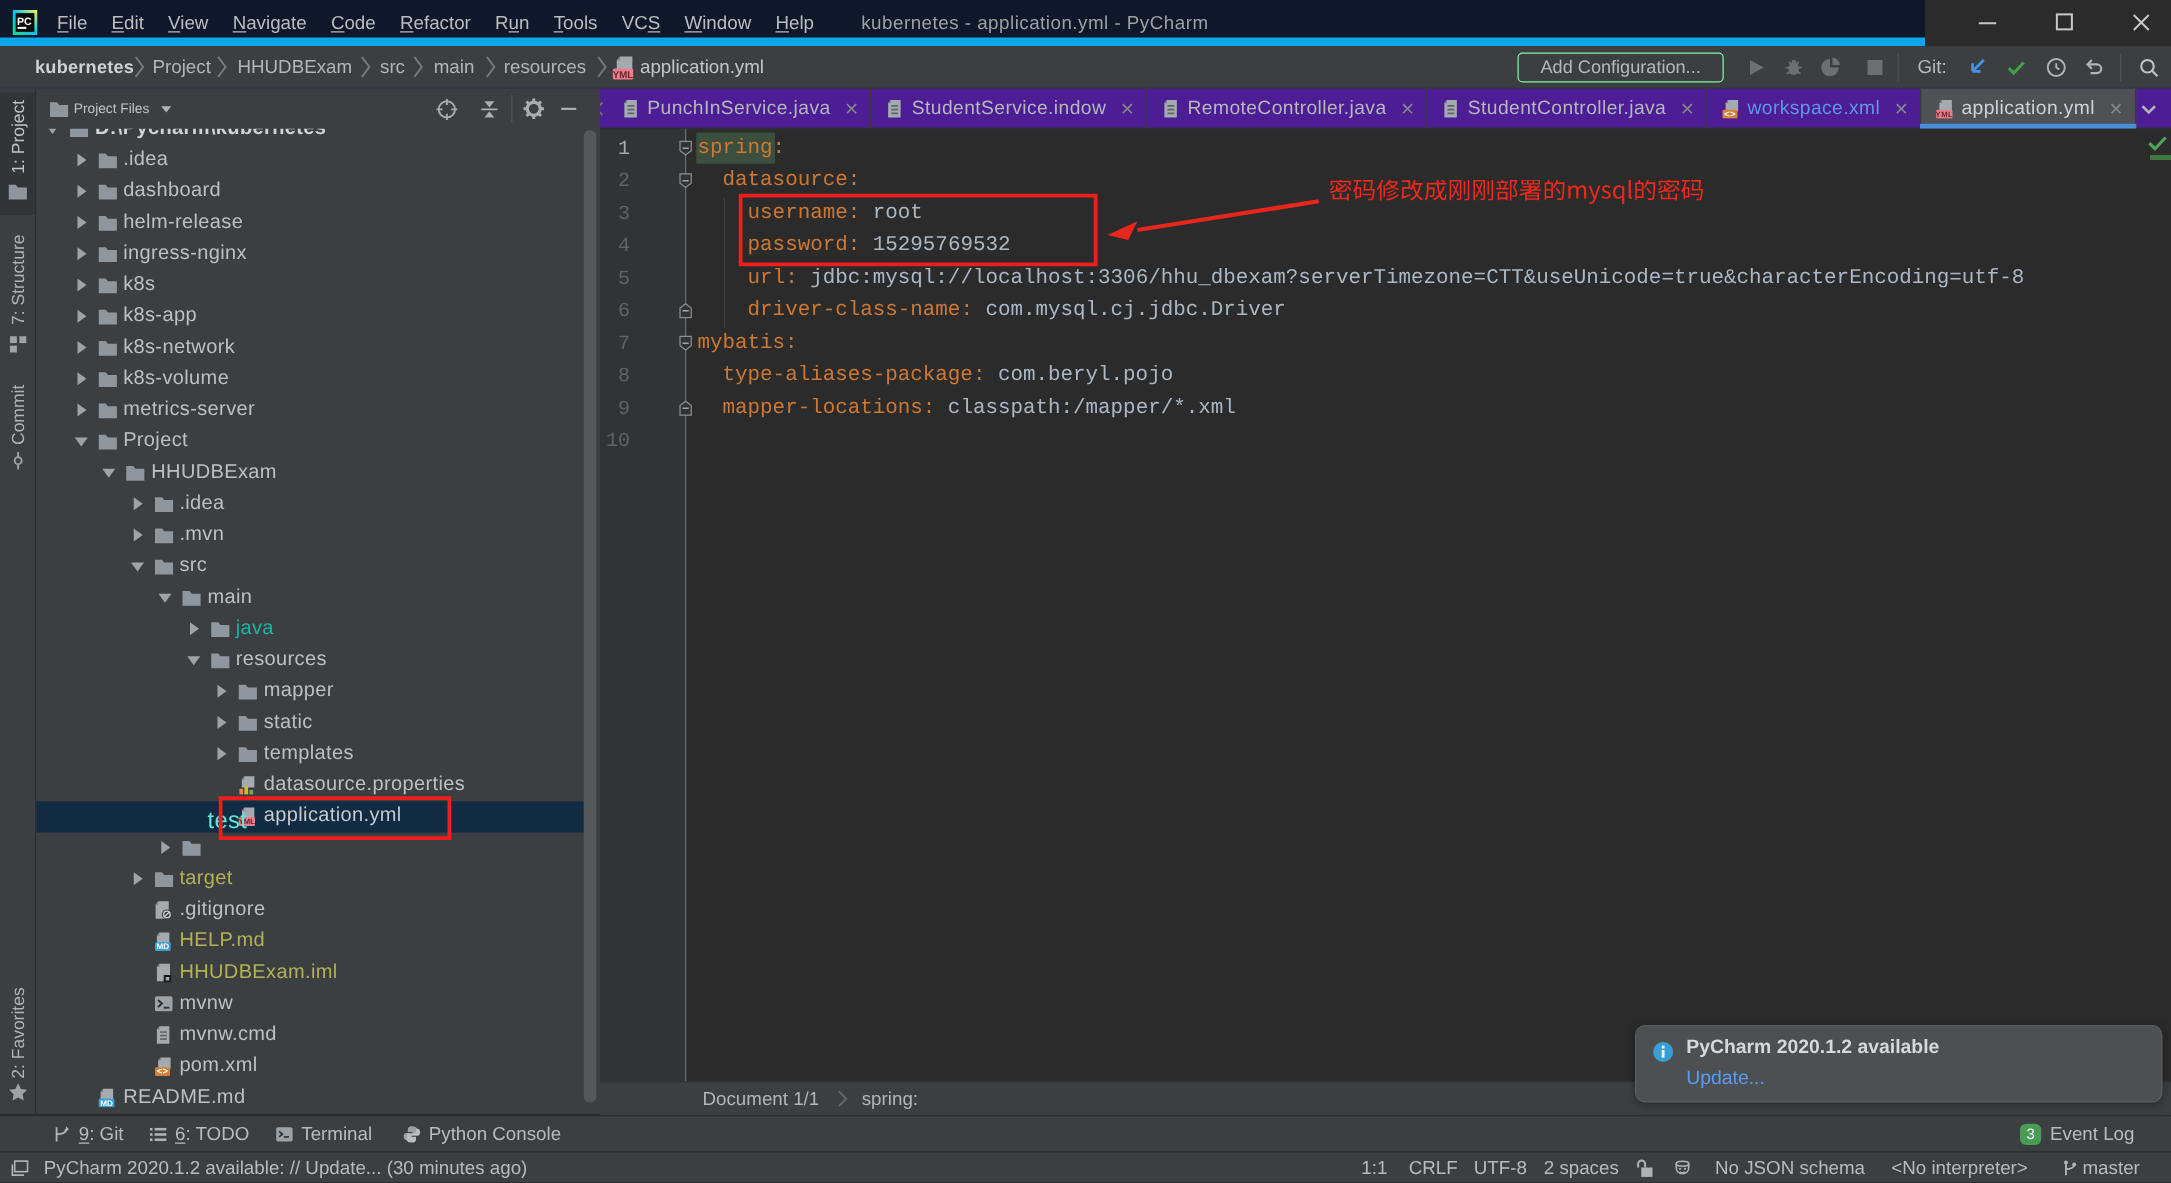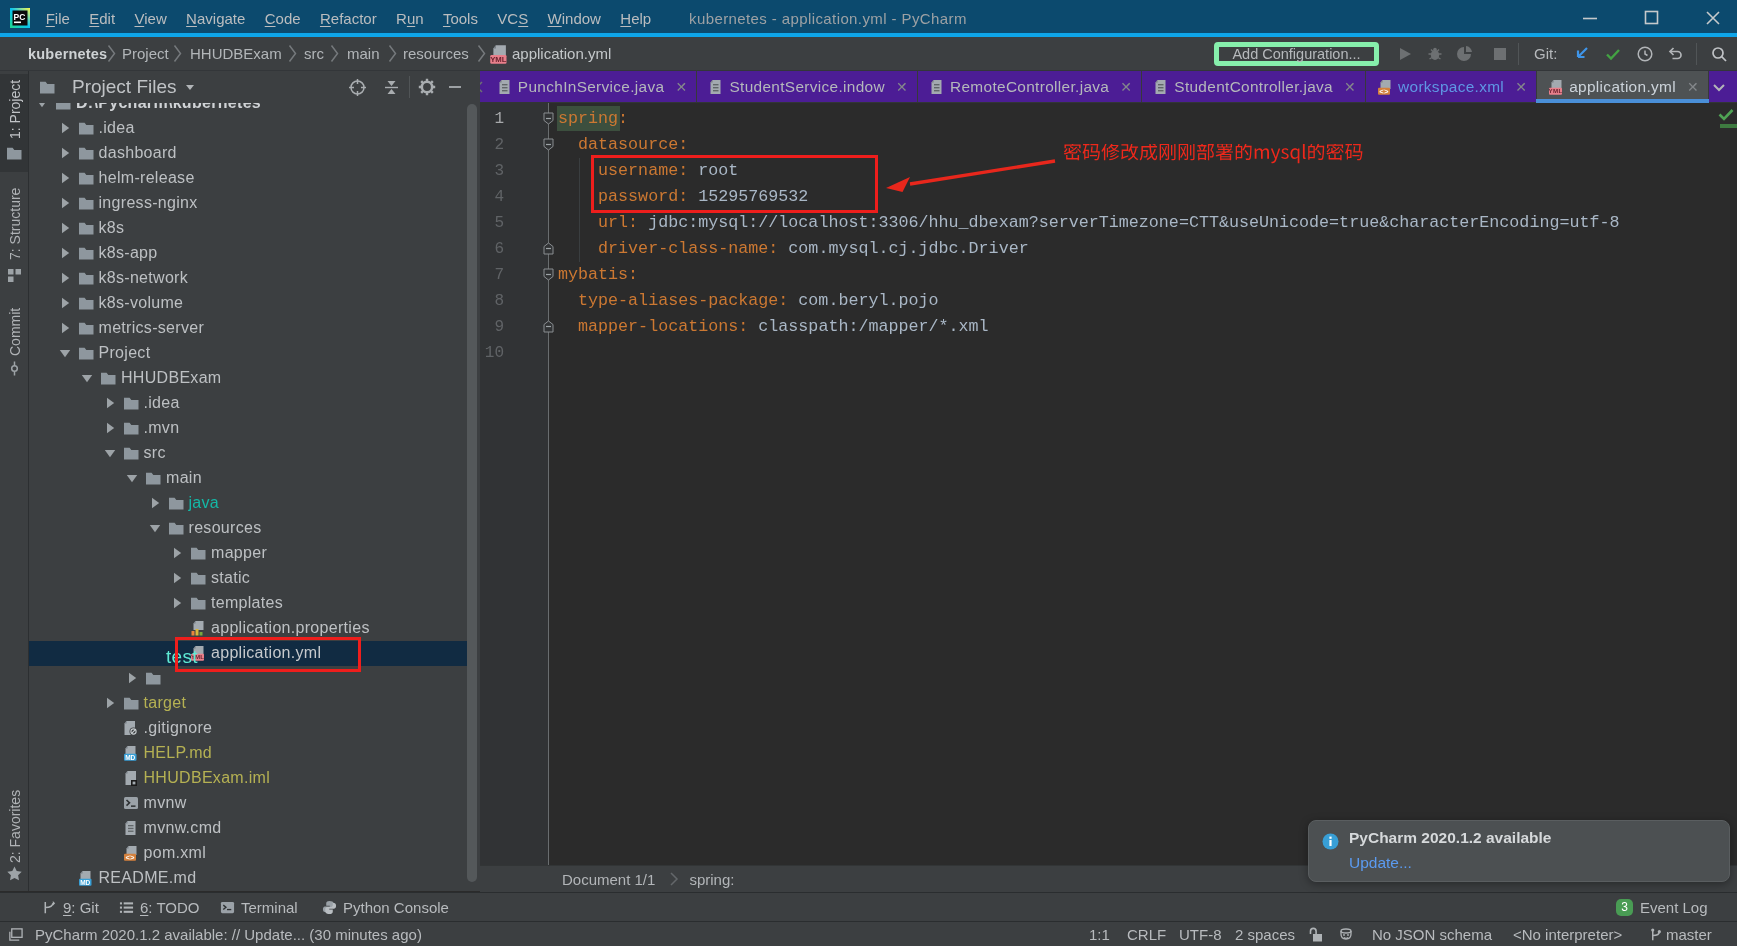--- a/index.html
+++ b/index.html
@@ -1,19 +1,19 @@
 <!DOCTYPE html>
 <html><head><meta charset="utf-8"><title>kubernetes - application.yml - PyCharm</title><style>
 *{margin:0;padding:0;box-sizing:border-box}
 html,body{width:1737px;height:946px;overflow:hidden;background:#2b2b2b;font-family:"Liberation Sans",sans-serif}
 #app{position:relative;width:1737px;height:946px;color:#bbbdbf}
 .abs{position:absolute}
 svg{display:block}
 
-#titlebar{left:0;top:0;width:1737px;height:37px;background:#0c4a6e;border-bottom:4px solid #0ea5e9}
+#titlebar{left:0;top:0;width:1540px;height:37px;background:#0f172a;border-bottom:7px solid #0ea5e9}
 #menus{position:absolute;left:36px;top:0;height:36px;display:flex;align-items:center;font-size:15px;color:#bbbdbf}
 #menus span{margin:0 9.7px}
 #menus u{text-decoration:underline;text-underline-offset:2px}
 #wintitle{position:absolute;left:689px;top:0;height:36px;display:flex;align-items:center;font-size:15px;letter-spacing:.4px;color:#9da1a4}
 #navbar{left:0;top:37px;width:1737px;height:34px;background:#3c3f41;border-bottom:1px solid #333639}
 .crumb{position:absolute;top:0;height:33px;display:flex;align-items:center;font-size:15px;color:#b2b6b9;white-space:nowrap}
 
 #hdrrow{left:0;top:71px;width:1737px;height:32px;background:#4c1d95}
 #tabs{position:absolute;left:480px;top:0;width:1257px;height:32px;border-bottom:1px solid #323536;display:flex}
 .tab{height:31px;display:flex;align-items:center;padding:0 9px 0 11px;font-size:15.4px;letter-spacing:.33px;color:#b4b8bb;border-right:1px solid #37393b;white-space:nowrap}
@@ -183,21 +183,21 @@
       <div class="crumb" style="left:403px;">resources</div>
       <svg class="abs" style="left:477px;top:7px" width="9" height="19" viewBox="0 0 9 19">
         <path d="M1.5 1.5l6 8-6 8" fill="none" stroke="#75797c" stroke-width="1.5"></path>
       </svg>
       <svg class="abs" style="left:489px;top:7px" width="20" height="20">
         <use href="#fileyml"></use>
       </svg>
       <div class="crumb" style="left:512px;">
         <span style="color:#c3c7c9">application.yml</span>
       </div>
-      <div class="abs" style="left:1214px;top:5px;width:165px;height:24px;border:5px solid #86efac;border-radius:4px;display:flex;align-items:center;justify-content:center;font-size:14.5px;color:#b6b9bc">Add Configuration...</div>
+      <div class="abs" style="left:1214px;top:5px;width:165px;height:24px;border:1px solid #86efac;border-radius:4px;display:flex;align-items:center;justify-content:center;font-size:14.5px;color:#b6b9bc">Add Configuration...</div>
       <svg class="abs" style="left:1396px;top:8px" width="18" height="18" viewBox="0 0 18 18">
         <path d="M4 3l11 6-11 6z" fill="#6d7072"></path>
       </svg>
       <svg class="abs" style="left:1426px;top:8px" width="18" height="18" viewBox="0 0 18 18">
         <ellipse cx="9" cy="10" rx="4.2" ry="5" fill="#6d7072"></ellipse>
         <path d="M5 4.5l2 2M13 4.5l-2 2M2.5 9h3M12.5 9h3M3.5 14l2.5-1.5M14.5 14l-2.5-1.5" stroke="#6d7072" stroke-width="1.4"></path>
         <circle cx="9" cy="4.5" r="1.8" fill="#6d7072"></circle>
       </svg>
       <svg class="abs" style="left:1455px;top:8px" width="18" height="18" viewBox="0 0 18 18">
         <path d="M9 2a7 7 0 1 0 7 7h-7z" fill="#6d7072"></path>
@@ -459,21 +459,21 @@
       <svg class="abs" style="left:140.0px;top:524.0px" width="16" height="16">
         <use href="#arr-r"></use>
       </svg>
       <svg class="abs" style="left:161.0px;top:524.0px" width="16" height="16">
         <use href="#folder"></use>
       </svg>
       <div class="abs" style="left:182.0px;top:519.5px;height:25px;display:flex;align-items:center;font-size:16px;letter-spacing:.3px;color:#bdc0c3;white-space:nowrap">templates</div>
       <svg class="abs" style="left:161.0px;top:549.0px" width="16" height="16">
         <use href="#fileprop"></use>
       </svg>
-      <div class="abs" style="left:182.0px;top:544.5px;height:25px;display:flex;align-items:center;font-size:16px;letter-spacing:.3px;color:#bdc0c3;white-space:nowrap">application.properties</div>
+      <div class="abs" style="left:182.0px;top:544.5px;height:25px;display:flex;align-items:center;font-size:16px;letter-spacing:.3px;color:#bdc0c3;white-space:nowrap">datasource.properties</div>
       <div class="abs" style="left:0;top:569.5px;width:438px;height:25px;background:#112b42"></div>
       <svg class="abs" style="left:161.0px;top:574.0px" width="16" height="16">
         <use href="#fileyml"></use>
       </svg>
       <div class="abs" style="left:182.0px;top:569.5px;height:25px;display:flex;align-items:center;font-size:16px;letter-spacing:.3px;color:#c6c9cc;white-space:nowrap">application.yml</div>
       <svg class="abs" style="left:95.0px;top:599.0px" width="16" height="16">
         <use href="#arr-r"></use>
       </svg>
       <svg class="abs" style="left:116.0px;top:599.0px" width="16" height="16">
         <use href="#folder"></use>
@@ -511,21 +511,21 @@
       </svg>
       <div class="abs" style="left:114.5px;top:769.5px;height:25px;display:flex;align-items:center;font-size:16px;letter-spacing:.3px;color:#bdc0c3;white-space:nowrap">pom.xml</div>
       <svg class="abs" style="left:48.5px;top:799.0px" width="16" height="16">
         <use href="#filemd"></use>
       </svg>
       <div class="abs" style="left:69.5px;top:794.5px;height:25px;display:flex;align-items:center;font-size:16px;letter-spacing:.3px;color:#bdc0c3;white-space:nowrap">README.md</div>
       <div id="projhdr" style="background:#3c3f41">
 <svg style="margin-left:10px" width="16" height="16">
           <use href="#folder"></use>
         </svg>
-<span style="margin-left:17px;font-size:19px;color:#c0c3c6">Project Files</span>
+<span style="margin-left:4px;font-size:11px;color:#c0c3c6">Project Files</span>
 <svg style="margin-left:8px" width="10" height="10" viewBox="0 0 10 10">
           <path d="M1 3h8L5 8z" fill="#b2b5b8"></path>
         </svg>
 <svg class="abs" style="left:320px;top:8px" width="17" height="17" viewBox="0 0 17 17">
           <circle cx="8.5" cy="8.5" r="6.5" fill="none" stroke="#a9adb0" stroke-width="1.5"></circle>
           <path d="M8.5 0v5M8.5 12v5M0 8.5h5M12 8.5h5" stroke="#a9adb0" stroke-width="1.5"></path>
         </svg>
 <svg class="abs" style="left:354px;top:8px" width="17" height="17" viewBox="0 0 17 17">
           <path d="M8.5 7L4.5 2h8zM8.5 10l4 5h-8z" fill="#a9adb0"></path>
           <line x1="2" y1="8.5" x2="15" y2="8.5" stroke="#a9adb0" stroke-width="1.4"></line>

